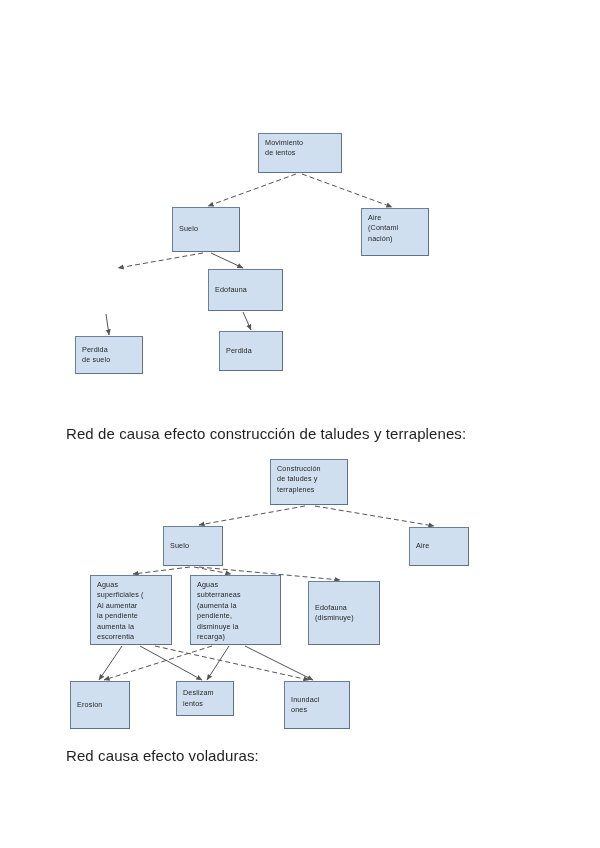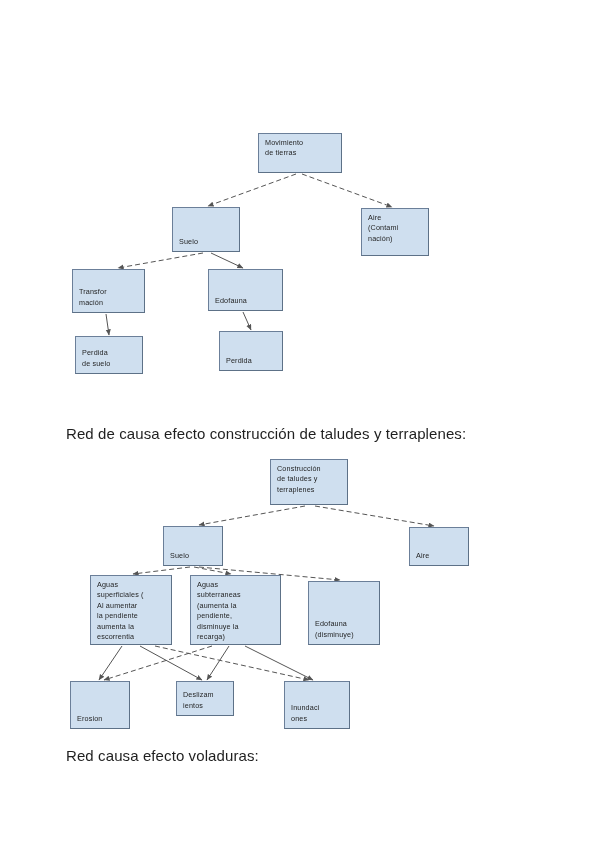--- a/index.html
+++ b/index.html
@@ -37,21 +37,21 @@
     overflow: visible;
   }
   .node {
     position: absolute;
     box-sizing: border-box;
     background: #cfdfef;
     border: 1px solid #6b7f99;
     border-right-color: #5d7187;
     border-bottom-color: #5d7187;
     display: flex;
-    align-items: flex-end;
+    align-items: center;
     padding: 4px 6px;
     z-index: 2;
   }
   .node .node-label {
     font-size: 7.2px;
     line-height: 10.4px;
     letter-spacing: 0.15px;
     color: #1f1f1f;
     word-break: normal;
     white-space: pre-line;
@@ -91,37 +91,33 @@
 
       <path d="M211,253 L243,268" stroke="#555555" stroke-width="1" fill="none" marker-end="url(#arrow1)"></path>
 
       <path d="M106,314 L109,335" stroke="#555555" stroke-width="1" fill="none" marker-end="url(#arrow1)"></path>
 
       <path d="M243,312 L251,330" stroke="#555555" stroke-width="1" fill="none" marker-end="url(#arrow1)"></path>
     </svg>
 
     <div class="node vtop" style="left:258px; top:133px; width:84px; height:40px;">
       <span class="node-label">Movimiento
-de tierras</span>
+de ientos</span>
     </div>
 
     <div class="node" style="left:172px; top:207px; width:68px; height:45px;">
       <span class="node-label">Suelo</span>
     </div>
 
     <div class="node vtop" style="left:361px; top:208px; width:68px; height:48px;">
       <span class="node-label">Aire
 (Contami
 nación)</span>
     </div>
 
-    <div class="node" style="left:72px; top:269px; width:73px; height:44px;">
-      <span class="node-label">Transfor
-mación</span>
-    </div>
 
     <div class="node" style="left:208px; top:269px; width:75px; height:42px;">
       <span class="node-label">Edofauna</span>
     </div>
 
     <div class="node" style="left:75px; top:336px; width:68px; height:38px;">
       <span class="node-label">Perdida
 de suelo</span>
     </div>
 

